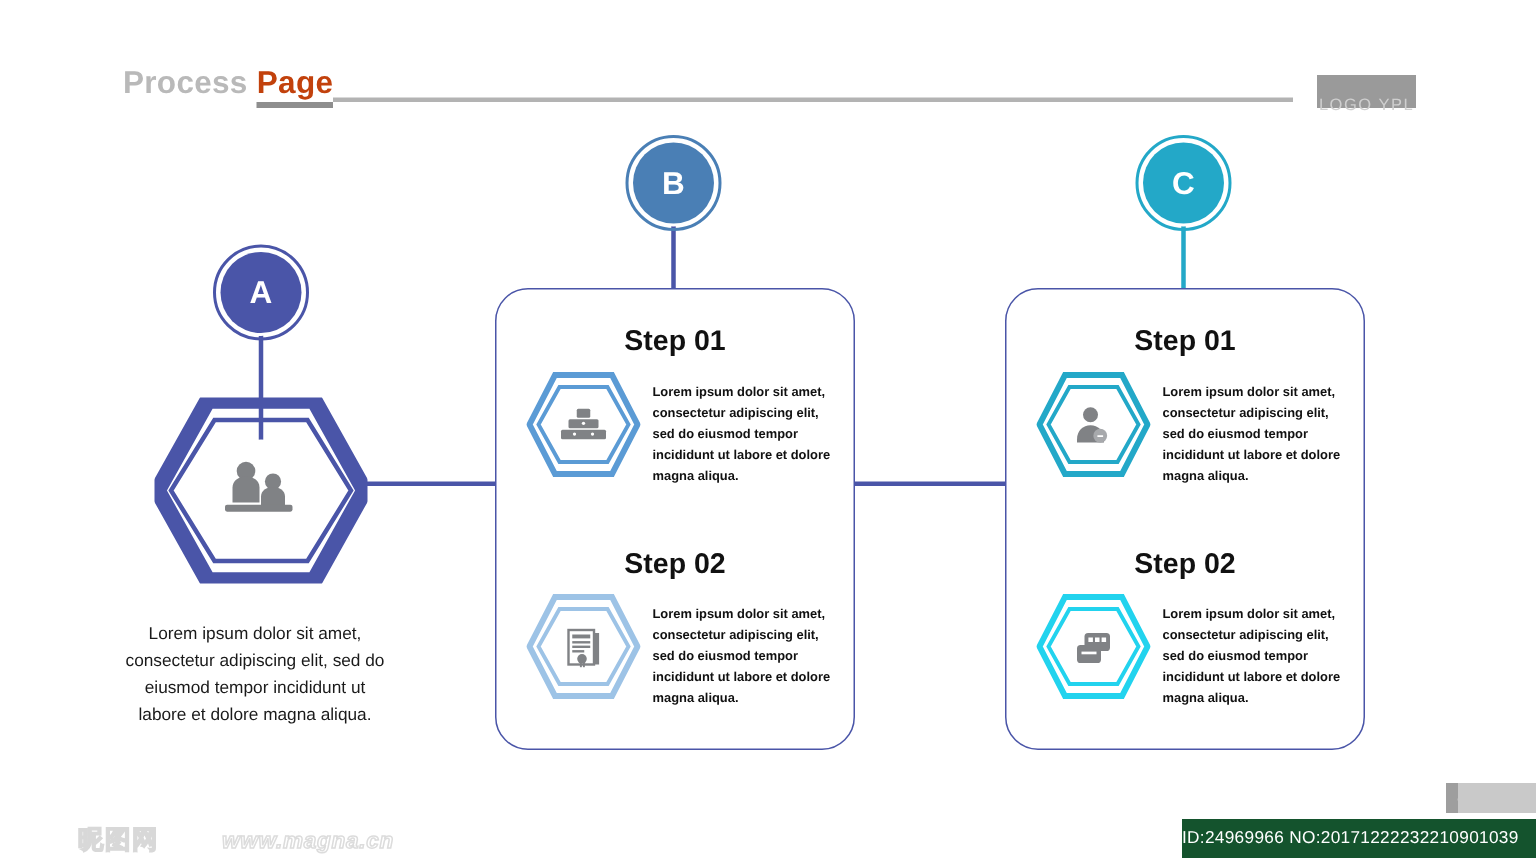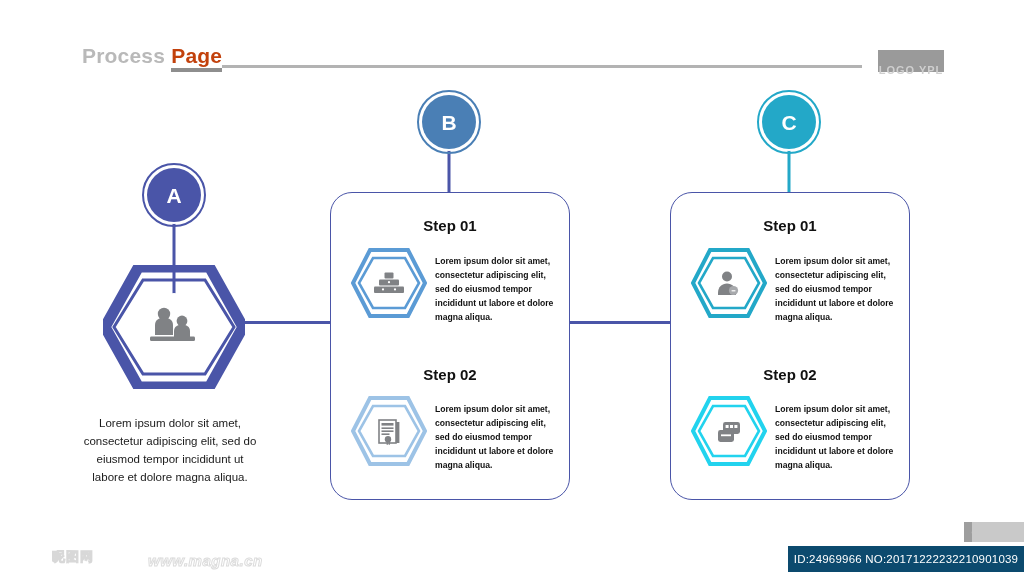--- a/index.html
+++ b/index.html
@@ -22,21 +22,21 @@
   .hdr-title .strong { color: #c2410c; border-bottom: 4px solid #8e8e8e; padding-bottom: 1px; }
   .hdr-rule {
     position: absolute; left: 222px; top: 65px; width: 640px; height: 3px;
     background: #b3b3b3;
   }
   .logo-badge {
     position: absolute; left: 878px; top: 50px; width: 66px; height: 22px;
     background: #9a9a9a; display: flex; align-items: center; justify-content: center;
   }
   .logo-badge span {
-    font-size: 11px; font-weight: bold; letter-spacing: 1px; color: #cfcfcf; margin-top: 17px;
+    font-size: 11px; font-weight: normal; letter-spacing: 1px; color: #cfcfcf; margin-top: 17px;
   }
 
   
   .marker { position: absolute; }
   .marker .stem {
     position: absolute; left: 50%; width: 3px; transform: translateX(-50%);
     top: 52px;
   }
   .marker .bubble {
     position: absolute; left: 0; top: 0; width: 54px; height: 54px;
@@ -70,43 +70,43 @@
     position: absolute; border: 1.6px solid #4a55a8; border-radius: 22px; background: #fff;
   }
   .panel-b { left: 330px; top: 192px; width: 240px; height: 308px; }
   .panel-c { left: 670px; top: 192px; width: 240px; height: 308px; }
 
   
   .conn { position: absolute; background: #4a55a8; }
 
   
   .step-title {
-    position: absolute; text-align: center; font-size: 15px; font-weight: bold; color: #111;
+    position: absolute; text-align: center; font-size: 19px; font-weight: bold; color: #111;
     width: 100%; left: 0;
   }
   .step-hex { position: absolute; width: 76px; height: 70px; }
   .step-text {
     position: absolute; font-size: 8.6px; line-height: 1.62; color: #111; font-weight: bold;
   }
 
   
   .wm-bar { position: absolute; left: 0; top: 540px; width: 1024px; height: 36px; background: #fff; }
   .wm-logo {
     position: absolute; left: 52px; top: 548px;
-    font-size: 13px; font-weight: bold; color: #fff;
+    font-size: 17px; font-weight: bold; color: #fff;
     -webkit-text-stroke: 1px #d8d8d8; letter-spacing: 1px;
   }
   .wm-url {
     position: absolute; left: 148px; top: 552px;
     font-size: 15px; font-style: italic; font-weight: bold; color: #fff;
     -webkit-text-stroke: 1px #dcdcdc; letter-spacing: .5px;
   }
   .id-band {
     position: absolute; left: 788px; top: 546px; width: 236px; height: 26px;
-    background: #0c4a6e; display: flex; align-items: center; justify-content: center;
+    background: #14532d; display: flex; align-items: center; 
   }
   .id-band span { font-size: 11.5px; color: #ffffff; letter-spacing: .2px; }
   .mini-badge {
     position: absolute; left: 940px; top: 522px; width: 26px; height: 20px;
     background: #9e9e9e; display: flex; align-items: center; justify-content: center; margin-left: 24px;
   }
   .mini-badge span { font-size: 9px; font-weight: bold; color: #e8e8e8; }
   .mini-strip {
     position: absolute; left: 972px; top: 522px; width: 52px; height: 20px; background: #c9c9c9;
   }

